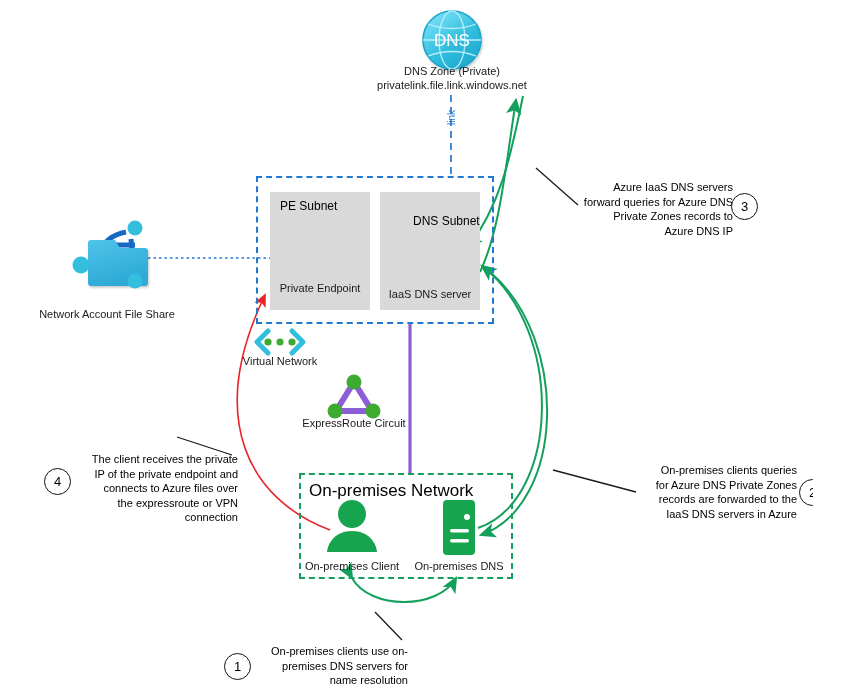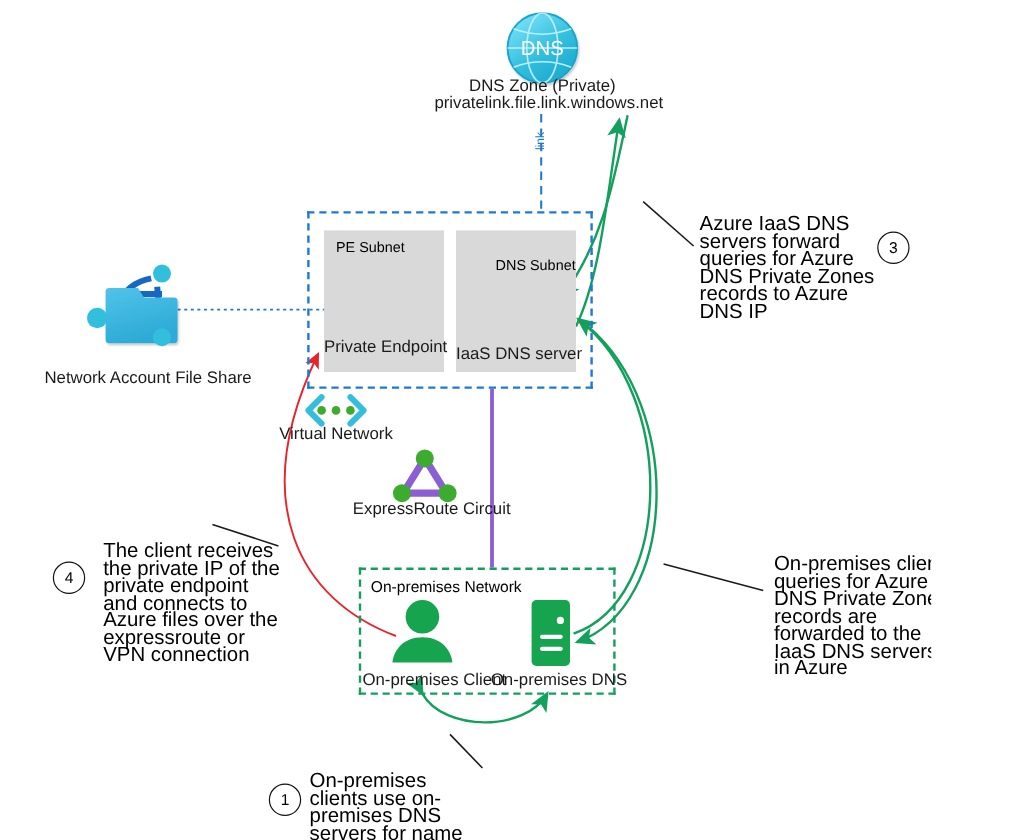--- a/index.html
+++ b/index.html
@@ -10,35 +10,36 @@
   body {
     font-family: "Liberation Sans", sans-serif;
     color: #1a1a1a;
   }
   #canvas {
     position: relative;
     width: 776px;
     height: 700px;
     overflow: hidden;
     background: #ffffff;
+    padding-left: 37px;
   }
   .lbl {
     position: absolute;
-    font-size: 14px;
+    font-size: 11px;
     line-height: 14px;
     color: #1a1a1a;
     text-align: center;
     white-space: nowrap;
   }
   .lbl-wrap {
     position: absolute;
-    font-size: 17px;
+    font-size: 11px;
     line-height: 14.5px;
     color: #000;
-    text-align: left;
+    text-align: right;
   }
   
   .vnet-box {
     position: absolute;
     left: 256px; top: 176px;
     width: 238px; height: 148px;
     border: 2px dashed #1f78d1;
     box-sizing: border-box;
     background: transparent;
   }
@@ -46,21 +47,21 @@
     position: absolute;
     left: 299px; top: 473px;
     width: 214px; height: 106px;
     border: 2px dashed #13a05c;
     box-sizing: border-box;
     background: transparent;
   }
   .onprem-title {
     position: absolute;
     left: 309px; top: 481px;
-    font-size: 13px;
+    font-size: 17px;
     color: #000;
   }
   
   .subnet {
     position: absolute;
     background: #d9d9d9;
     box-sizing: border-box;
   }
   .subnet-title {
     position: absolute;

